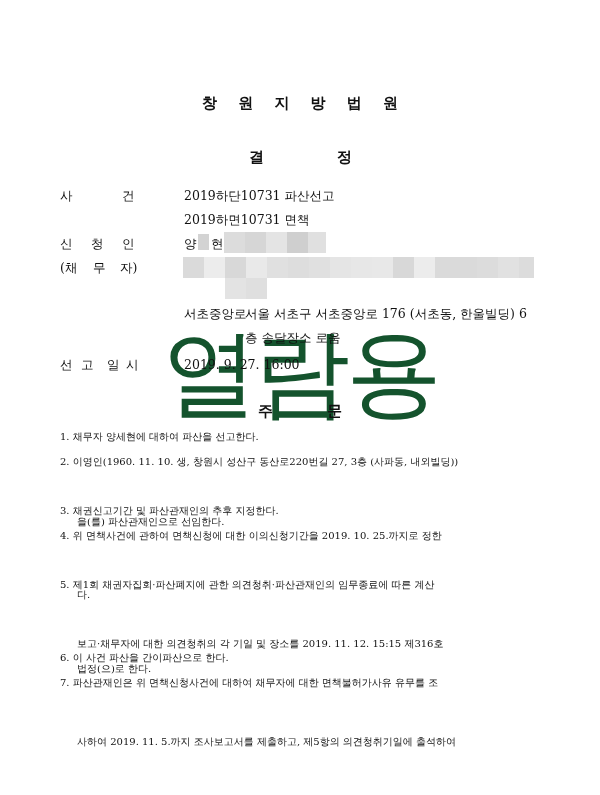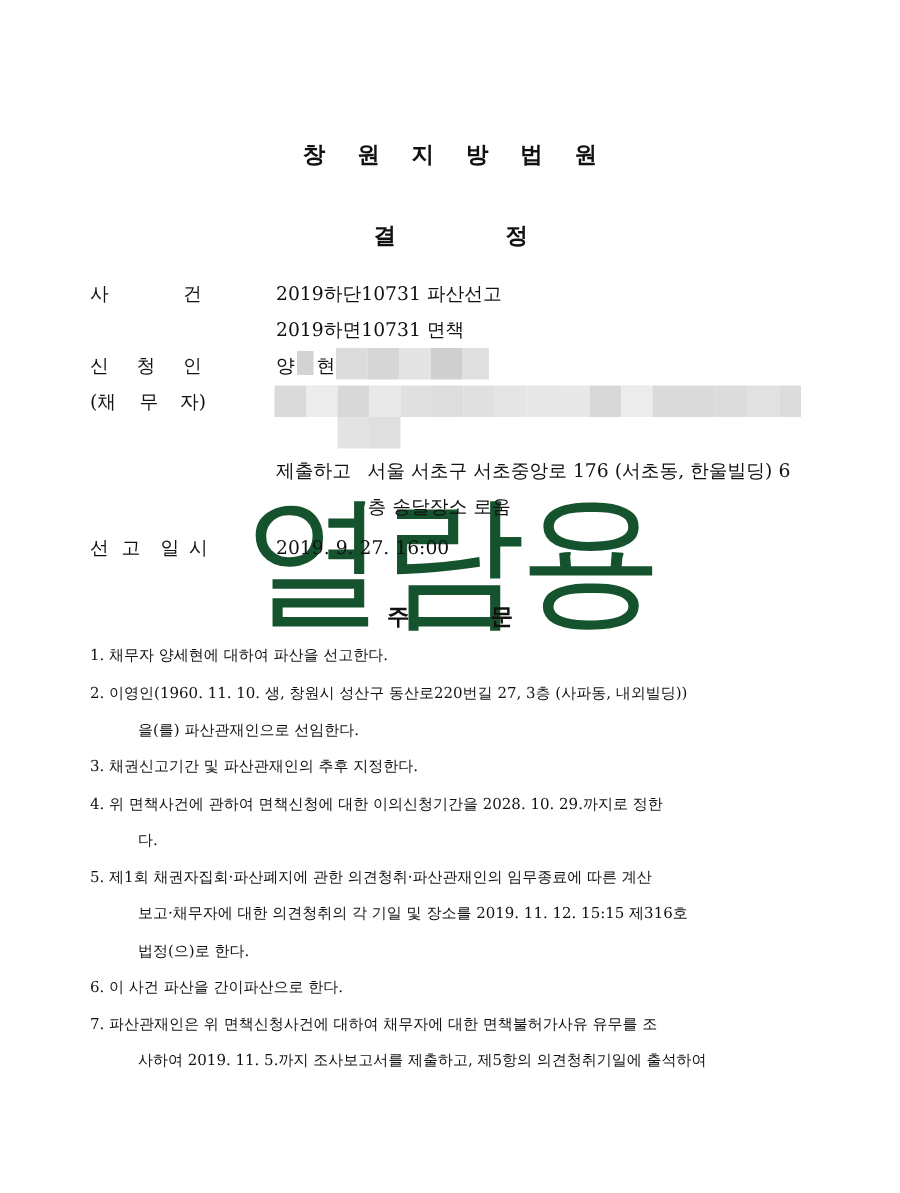--- a/index.html
+++ b/index.html
@@ -89,21 +89,22 @@
     }
 
     .order-line {
       position: absolute;
       left: 60px;
       font-size: 10px;
       white-space: nowrap;
       z-index: 1;
     }
     .order-line.cont {
-      left: 92px;
+      left: 77px;
+      margin-top: 35px;
     }
   </style>
 </head>
 <body>
 
 <div class="watermark">열람용</div>
 
 <div class="court-title">
   <span>창</span>
   <span>원</span>
@@ -159,21 +160,21 @@
 <div class="mosaic" style="top:257px; left:414px; width:21px; background:#ececec;"></div>
 <div class="mosaic" style="top:257px; left:435px; width:21px; background:#dadada;"></div>
 <div class="mosaic" style="top:257px; left:456px; width:21px; background:#dadada;"></div>
 <div class="mosaic" style="top:257px; left:477px; width:21px; background:#dcdcdc;"></div>
 <div class="mosaic" style="top:257px; left:498px; width:21px; background:#e1e1e1;"></div>
 <div class="mosaic" style="top:257px; left:519px; width:15px; background:#dcdcdc;"></div>
 
 <div class="mosaic" style="top:278px; left:225px; width:21px; background:#e3e3e3;"></div>
 <div class="mosaic" style="top:278px; left:246px; width:21px; background:#dfdfdf;"></div>
 
-<div class="value" style="top:306px; left:184px;">제출하고</div>
+<div class="value" style="top:306px; left:184px;">서초중앙로</div>
 <div class="value" style="top:306px; left:245px;">서울 서초구 서초중앙로 176 (서초동, 한울빌딩) 6</div>
 <div class="value" style="top:330px; left:245px;">층 송달장소 로움</div>
 
 <div class="label" style="top:357px; width:80px;">
   <span style="left:0;">선</span>
   <span style="left:21px;">고</span>
   <span style="left:47px;">일</span>
   <span style="left:66px;">시</span>
 </div>
 <div class="value" style="top:357px;">2019. 9. 27. 16:00</div>
@@ -194,21 +195,21 @@
 </div>
 <div class="order-line cont" style="top:480px;">을(를) 파산관재인으로 선임한다.</div>
 
 <div class="order-line" style="top:504px;">
   <span>3.</span>
   <span>채권신고기간 및 파산관재인의 추후 지정한다.</span>
 </div>
 
 <div class="order-line" style="top:529px;">
   <span>4.</span>
-  <span>위 면책사건에 관하여 면책신청에 대한 이의신청기간을 2028. 10. 29.까지로 정한</span>
+  <span>위 면책사건에 관하여 면책신청에 대한 이의신청기간을 2019. 10. 25.까지로 정한</span>
 </div>
 <div class="order-line cont" style="top:553px;">다.</div>
 
 <div class="order-line" style="top:578px;">
   <span>5.</span>
   <span>제1회 채권자집회·파산폐지에 관한 의견청취·파산관재인의 임무종료에 따른 계산</span>
 </div>
 <div class="order-line cont" style="top:602px;">보고·채무자에 대한 의견청취의 각 기일 및 장소를 2019. 11. 12. 15:15 제316호</div>
 <div class="order-line cont" style="top:627px;">법정(으)로 한다.</div>
 

